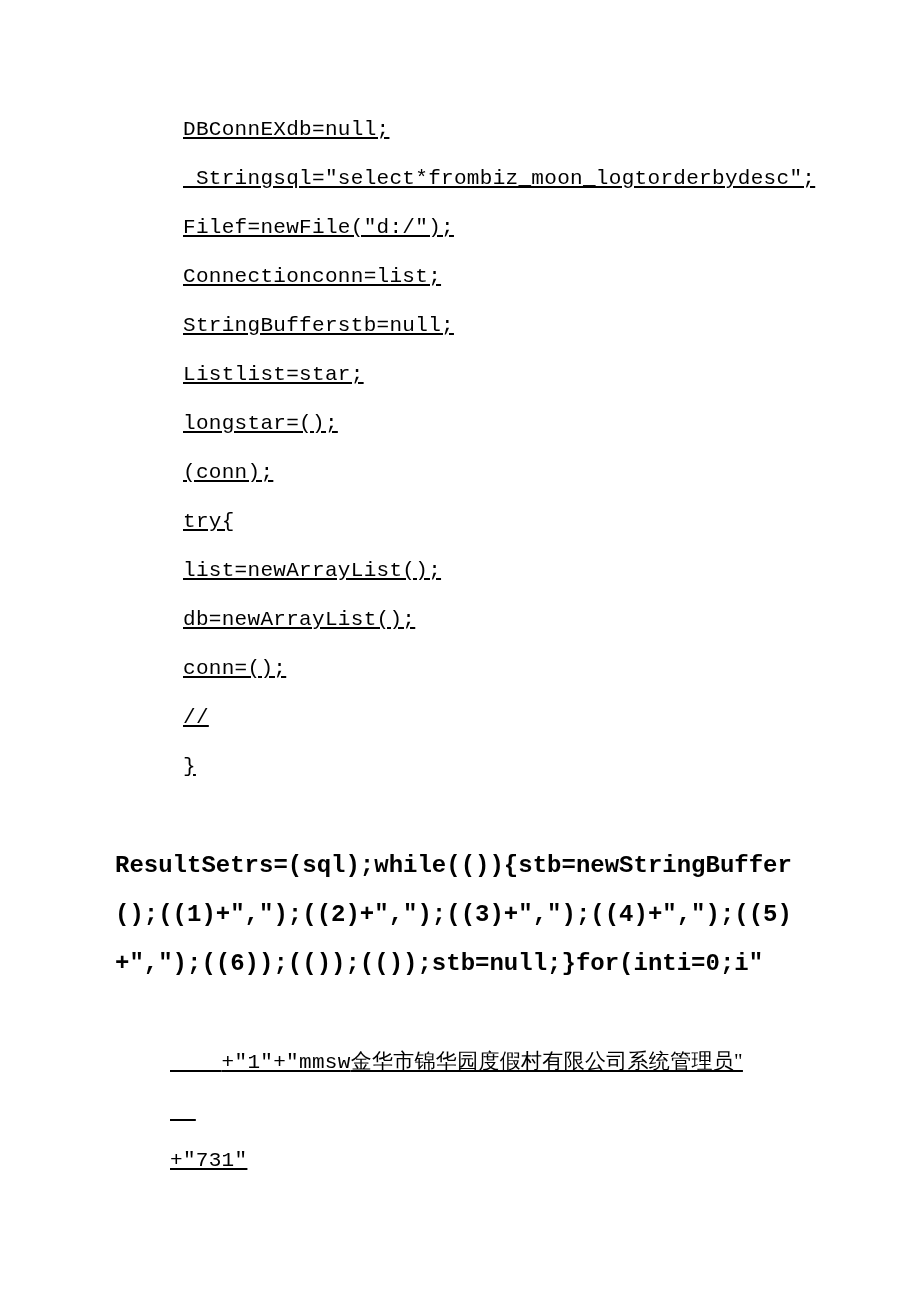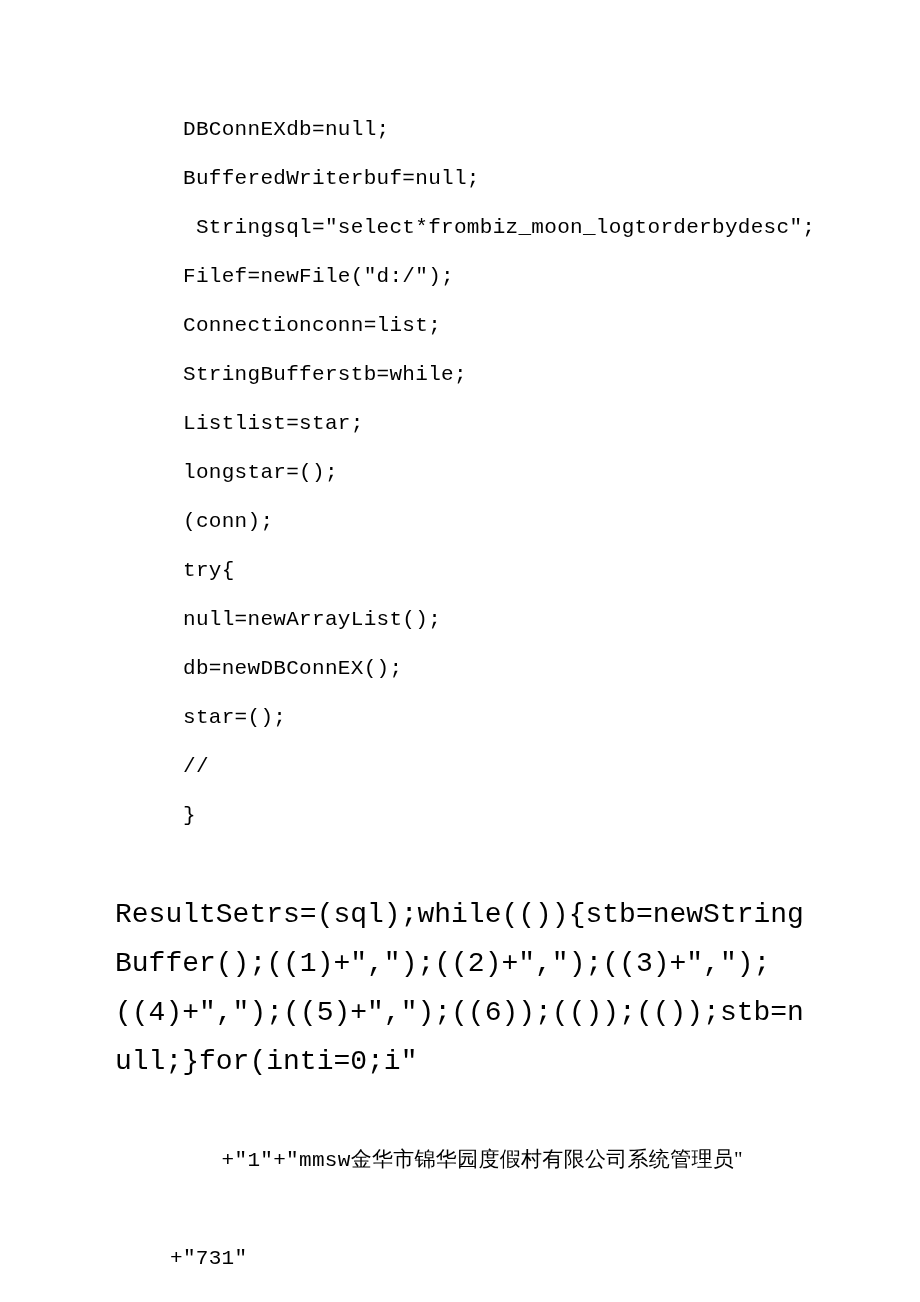--- a/index.html
+++ b/index.html
@@ -16,60 +16,61 @@
     width: 920px;
     min-height: 1302px;
     padding-top: 105px;
     padding-left: 115px;
     padding-right: 115px;
   }
   .line {
     line-height: 49px;
     white-space: pre;
     letter-spacing: 0.3px;
+    text-decoration: underline;
   }
   .indent-1 {
     padding-left: 68px;
   }
   .indent-half {
     padding-left: 55px;
   }
   .block2 {
     margin-top: 50px;
     font-family: "Courier New", "SimSun", monospace;
-    font-size: 28px;
+    font-size: 24px;
     line-height: 49px;
     word-break: break-all;
     white-space: normal;
+    font-weight: bold;
   }
   .block2-wrap {
     line-height: 49px;
   }
   .cjk {
     font-family: "SimSun", "宋体", serif;
   }
 </style>
 </head>
 <body>
 
 <div class="page">
 
   <div class="line indent-1">DBConnEXdb=null;</div>
-  <div class="line indent-1">BufferedWriterbuf=null;</div>
   <div class="line indent-1"> Stringsql="select*frombiz_moon_logtorderbydesc";</div>
   <div class="line indent-1">Filef=newFile("d:/");</div>
   <div class="line indent-1">Connectionconn=list;</div>
-  <div class="line indent-1">StringBufferstb=while;</div>
+  <div class="line indent-1">StringBufferstb=null;</div>
   <div class="line indent-1">Listlist=star;</div>
   <div class="line indent-1">longstar=();</div>
   <div class="line indent-1">(conn);</div>
   <div class="line indent-1">try{</div>
-  <div class="line indent-1">null=newArrayList();</div>
-  <div class="line indent-1">db=newDBConnEX();</div>
-  <div class="line indent-1">star=();</div>
+  <div class="line indent-1">list=newArrayList();</div>
+  <div class="line indent-1">db=newArrayList();</div>
+  <div class="line indent-1">conn=();</div>
   <div class="line indent-1">//</div>
   <div class="line indent-1">}</div>
 
   <div class="block2">
     <span class="block2-wrap">ResultSetrs=(sql);while(()){stb=newStringBuffer();((1)+",");((2)+",");((3)+",");((4)+",");((5)+",");((6));(());(());stb=null;}for(inti=0;i"</span>
   </div>
 
   <div class="line indent-half">
     <span>+"1"+"mmsw</span><span class="cjk">金华市锦华园度假村有限公司系统管理员"</span>
   </div>

